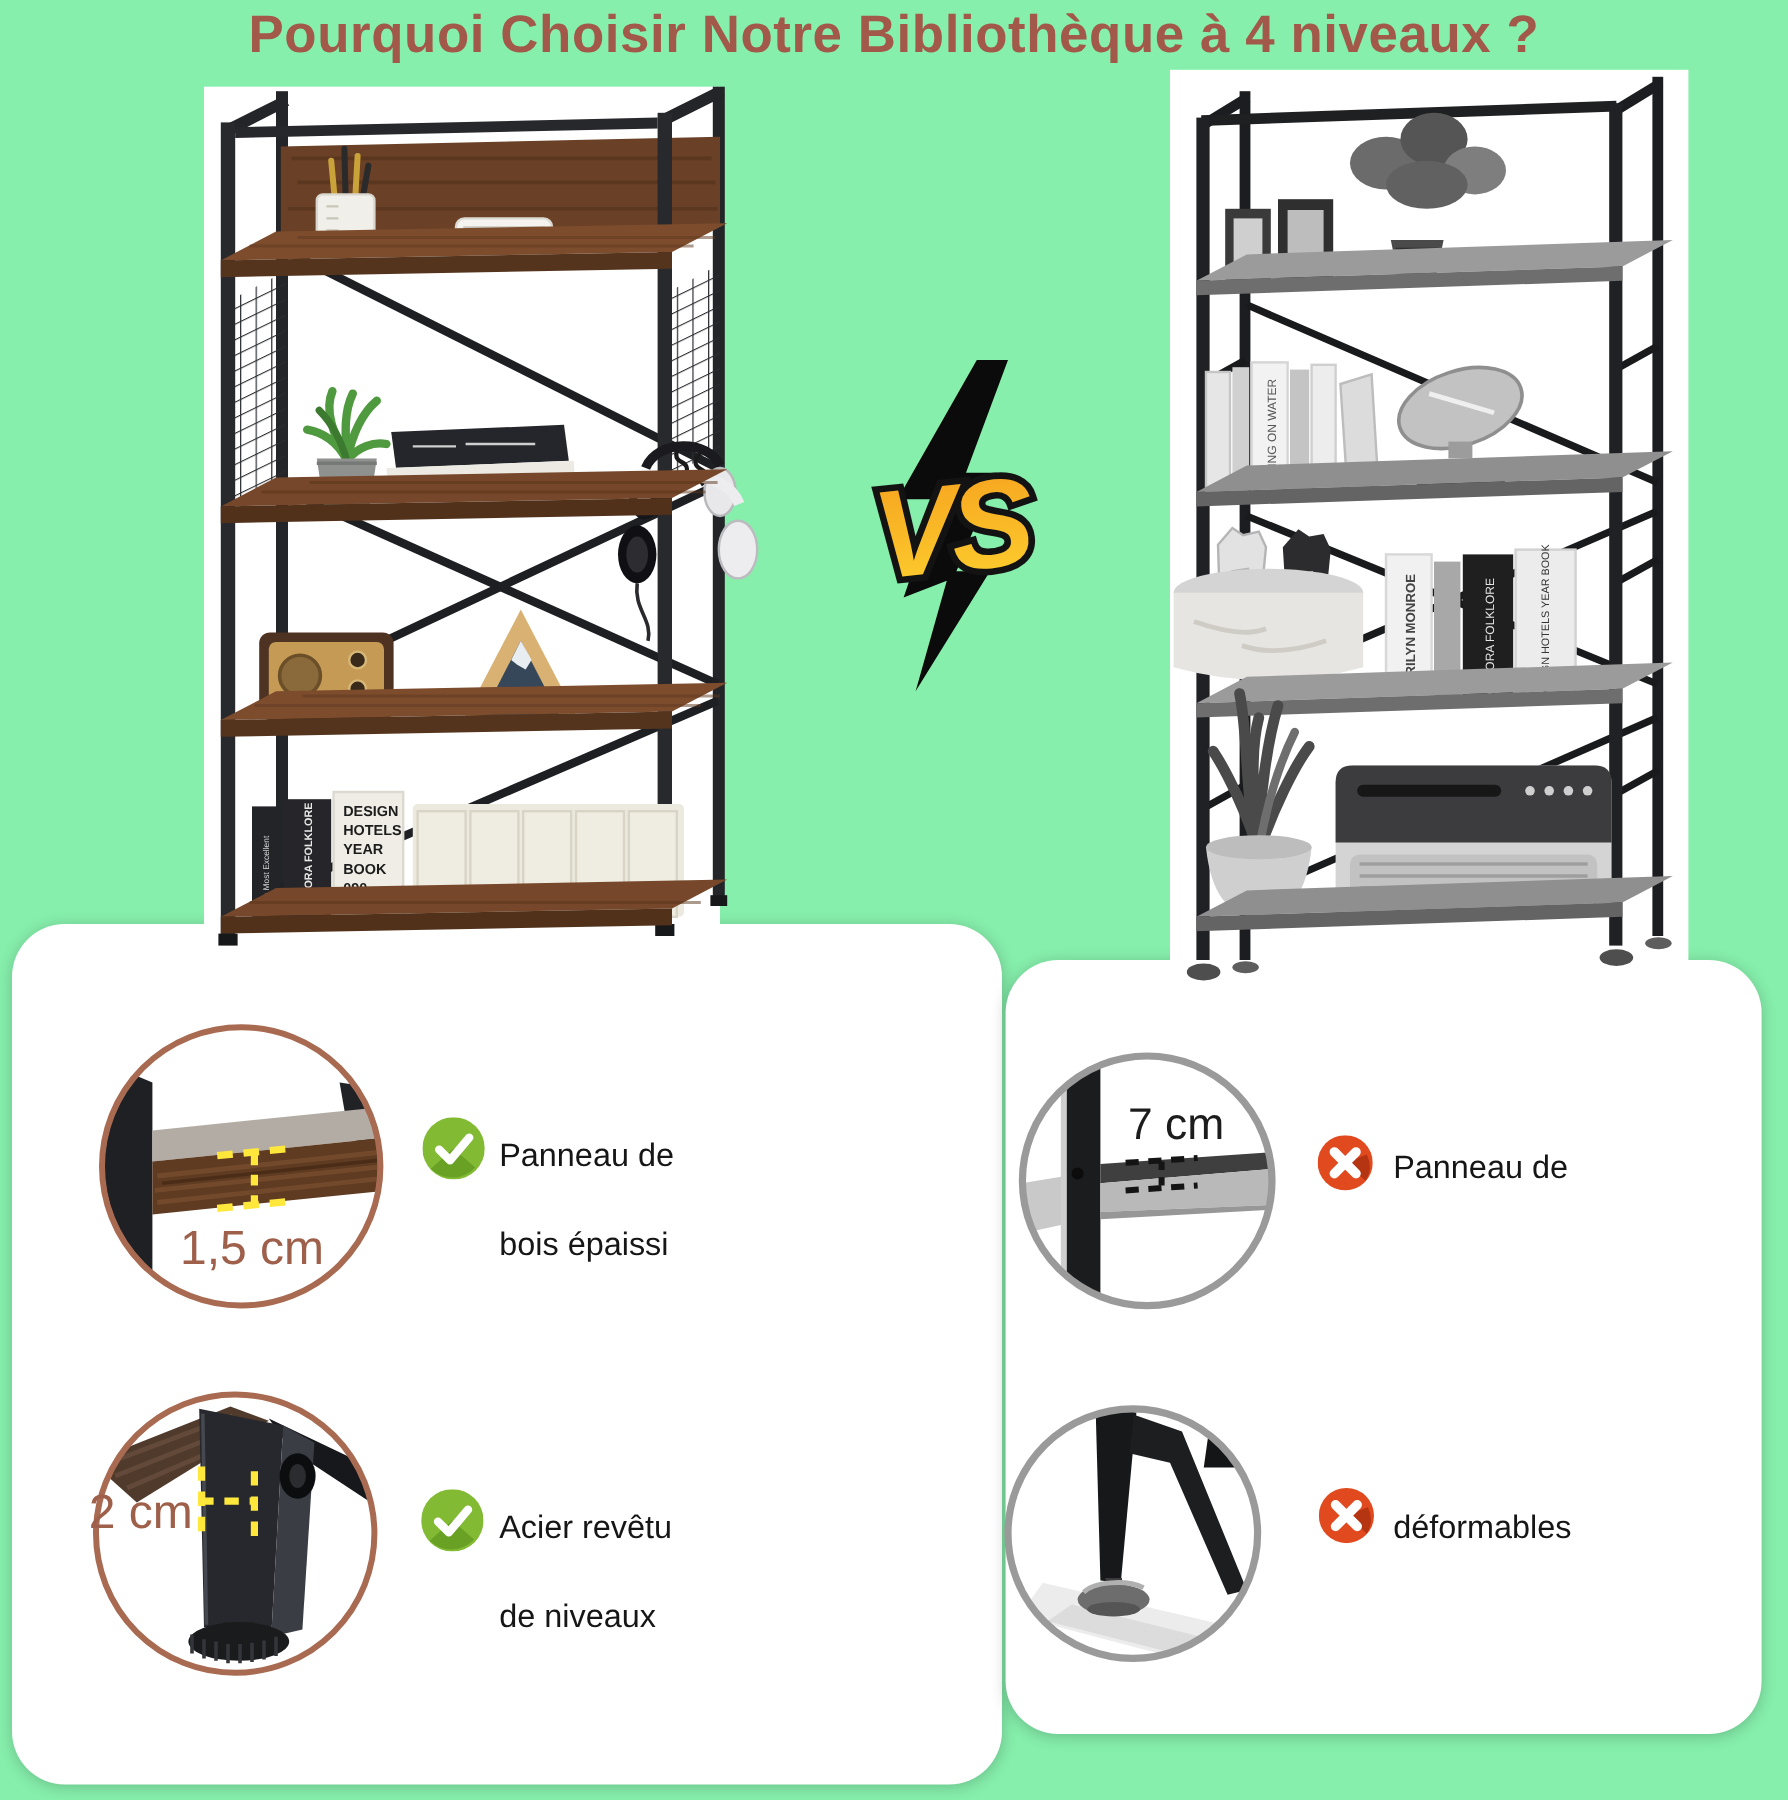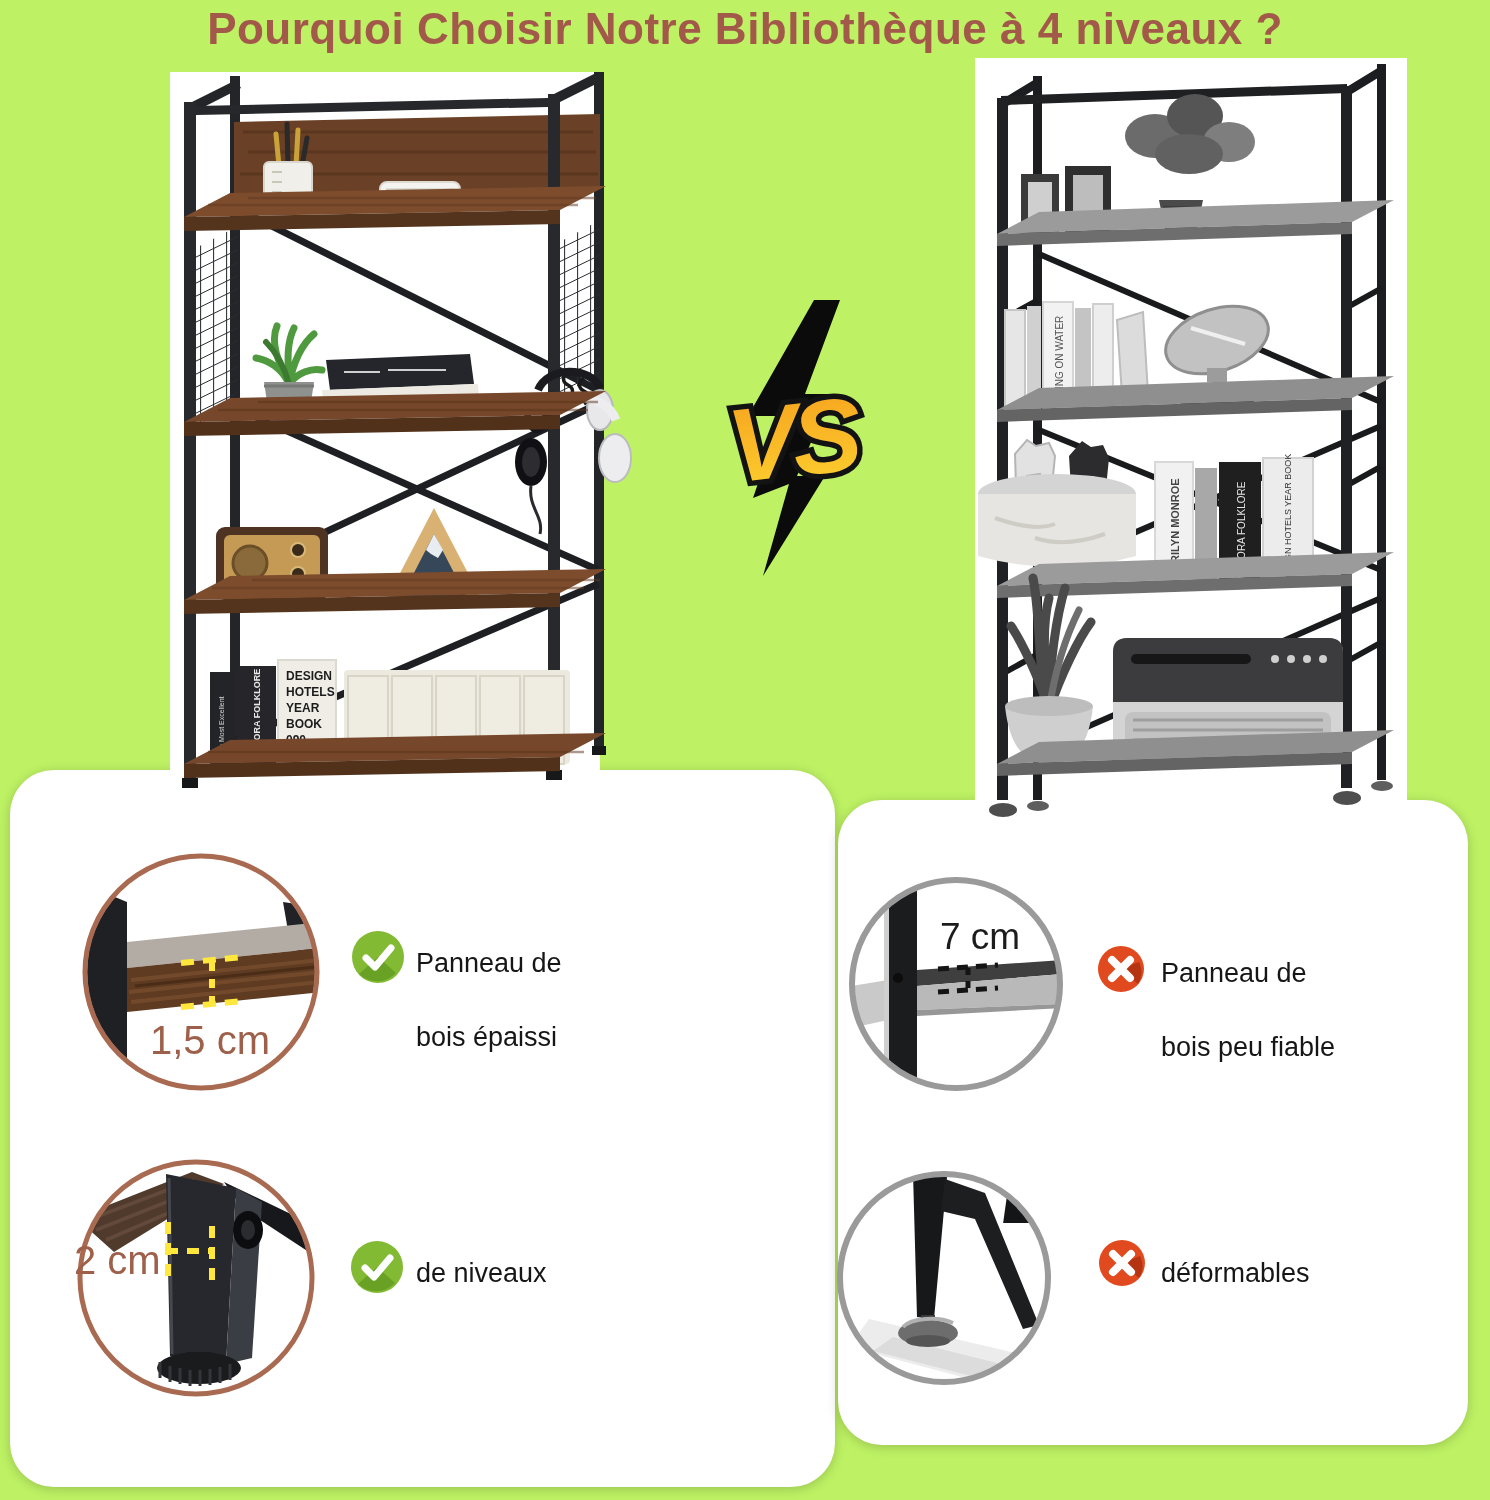--- a/index.html
+++ b/index.html
@@ -1,16 +1,16 @@
 <!DOCTYPE html>
 <html><head>
 <meta charset="utf-8">
 <style>
   html,body{margin:0;padding:0;background:#ffffff;}
-  .stage{position:relative;width:1490px;height:1500px;background:#bef264;overflow:hidden;
+  .stage{position:relative;width:1490px;height:1500px;background:#86efac;overflow:hidden;
          font-family:"Liberation Sans", sans-serif;}
   .title{position:absolute;left:0;top:0;width:100%;text-align:center;
          font-size:44px;font-weight:bold;color:#a2594a;line-height:58px;letter-spacing:.5px;}
   .card{position:absolute;background:#fff;border-radius:44px;
         box-shadow:0 2px 12px rgba(0,0,0,.20);}
   .card-left{left:10px;top:770px;width:825px;height:717px;z-index:1;}
   .card-right{left:838px;top:800px;width:630px;height:645px;z-index:1;}
   .photo{position:absolute;z-index:2;}
   .circle-svg{position:absolute;z-index:3;}
   .feat-text{position:absolute;z-index:4;font-size:27px;line-height:74px;color:#161616;}
@@ -323,20 +323,21 @@
     <circle cx="122" cy="122" r="116" fill="none" stroke="#a96a52" stroke-width="5"></circle>
   </svg>
   <span class="measure" style="left:74px;top:1238px;">2 cm</span>
 
   <svg class="status-icon" style="left:351px;top:1241px;width:52px;height:52px" viewBox="0 0 52 52">
     <circle cx="26" cy="26" r="26" fill="#82bb33"></circle>
     <path d="M26,26 L7,43 A26,26 0 0 0 44,42 Z" fill="#68a124"></path>
     <path d="M14 27 L23 36 L39 17" stroke="#fff" stroke-width="7" fill="none" stroke-linecap="round" stroke-linejoin="round"></path>
   </svg>
   <div class="feat-text" style="left:416px;top:1236px;">
+    <div>Acier revêtu</div>
     <div>de niveaux</div>
   </div>
 
   <svg class="circle-svg" style="left:846px;top:874px;width:220px;height:220px" viewBox="0 0 220 220">
     <defs>
         <clipPath id="c3">
           <circle cx="110" cy="110" r="103"></circle>
         </clipPath>
       </defs>
     <g clip-path="url(#c3)">
@@ -358,21 +359,20 @@
   </svg>
   <span class="measure measure-dark" style="left:940px;top:916px;">7 cm</span>
 
   <svg class="status-icon" style="left:1098px;top:946px;width:46px;height:46px" viewBox="0 0 46 46">
     <circle cx="23" cy="23" r="23" fill="#e1491f"></circle>
     <path d="M23,23 L40,38 A23,23 0 0 0 41,16 Z" fill="#b53412"></path>
     <path d="M14 14 L32 32 M32 14 L14 32" stroke="#fff" stroke-width="8" stroke-linecap="round"></path>
   </svg>
   <div class="feat-text" style="left:1161px;top:936px;">
     <div>Panneau de</div>
-    <div>bois peu fiable</div>
   </div>
 
   <svg class="circle-svg" style="left:833px;top:1167px;width:222px;height:222px" viewBox="0 0 222 222">
     <defs>
         <clipPath id="c4">
           <circle cx="111" cy="111" r="104"></circle>
         </clipPath>
       </defs>
     <g clip-path="url(#c4)">
       <rect width="222" height="222" fill="#fff"></rect>

